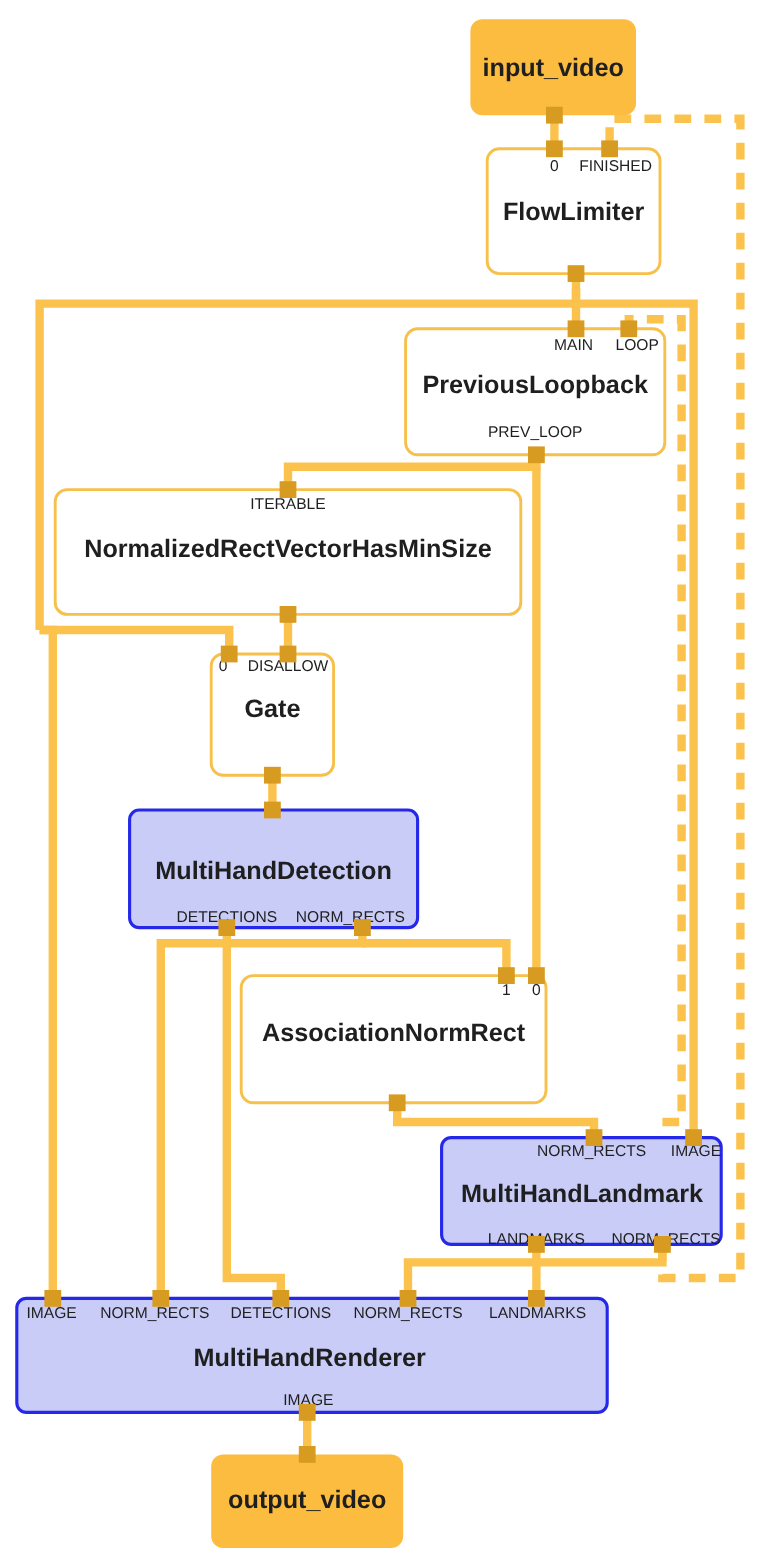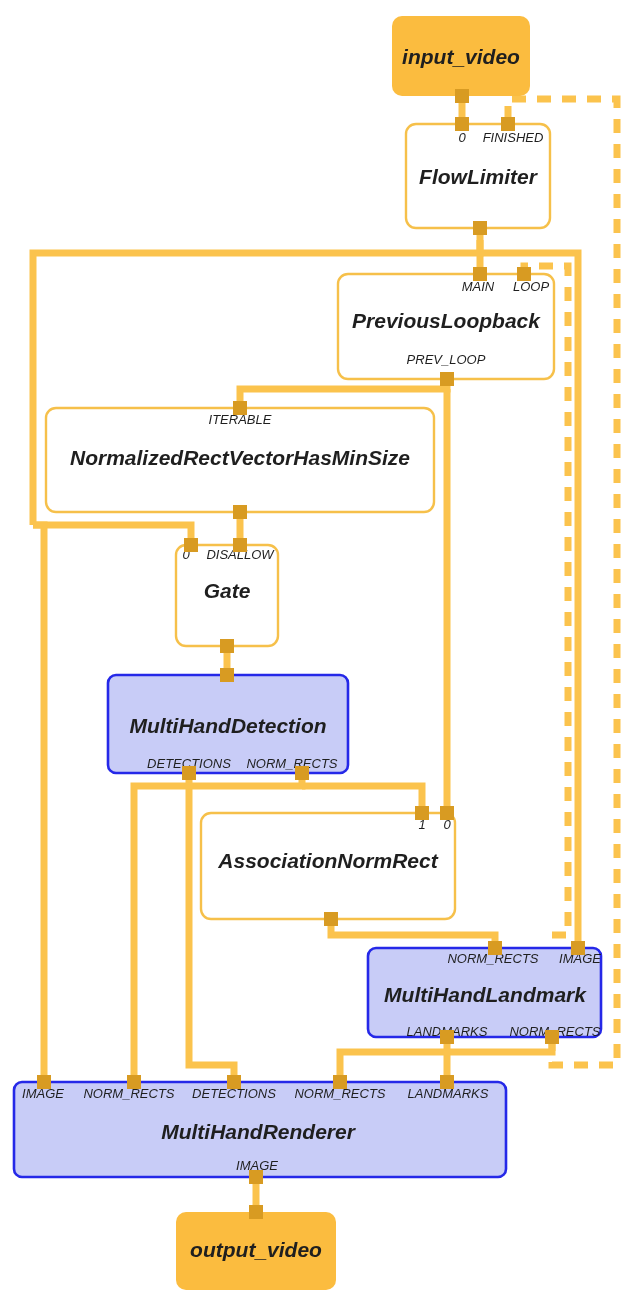--- a/index.html
+++ b/index.html
@@ -1,21 +1,21 @@
 <!DOCTYPE html>
 <html><head>
 <meta charset="utf-8">
 <style>
   html,body{margin:0;padding:0;background:#ffffff;}
   body{
     width:634px;height:1306px;
     font-family:"Liberation Sans", sans-serif;
     overflow:hidden;
   }
-  #diagram-root{position:relative;width:634px;height:1306px;font-style:italic;}
+  #diagram-root{position:relative;width:634px;height:1306px;}
   svg#graph{display:block;width:634px;height:1306px;}
 
   .node-box-stream{fill:#FBBC3F;stroke:none;}
   .node-box-calc{fill:#ffffff;stroke:#F6C04A;stroke-width:2.4;}
   .node-box-sub{fill:#C8CCF7;stroke:#2528E8;stroke-width:2.6;}
 
   .node-title{
     font-family:"Liberation Sans", sans-serif;
     font-weight:bold;
     fill:#1f1f1f;

